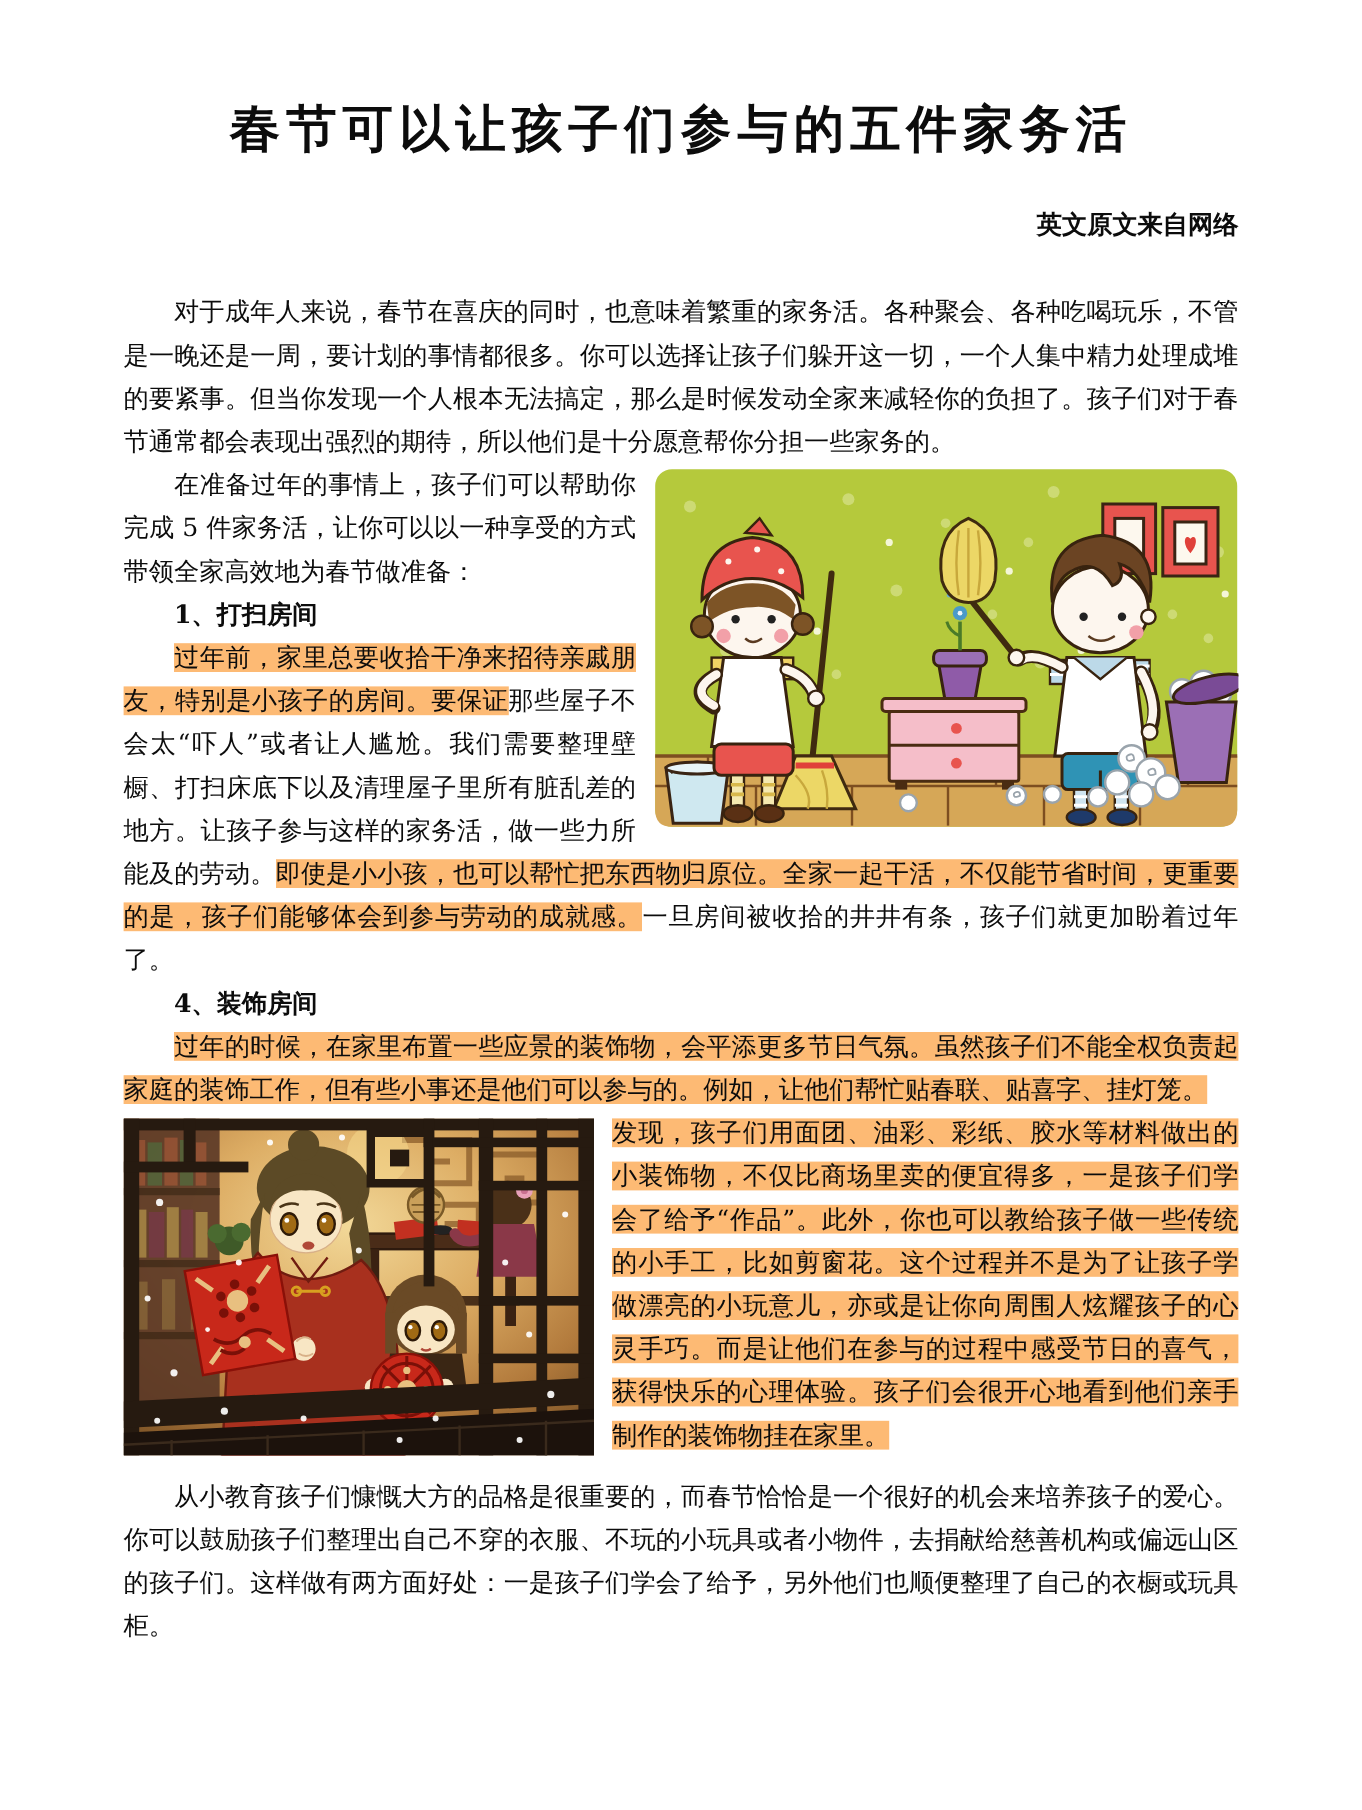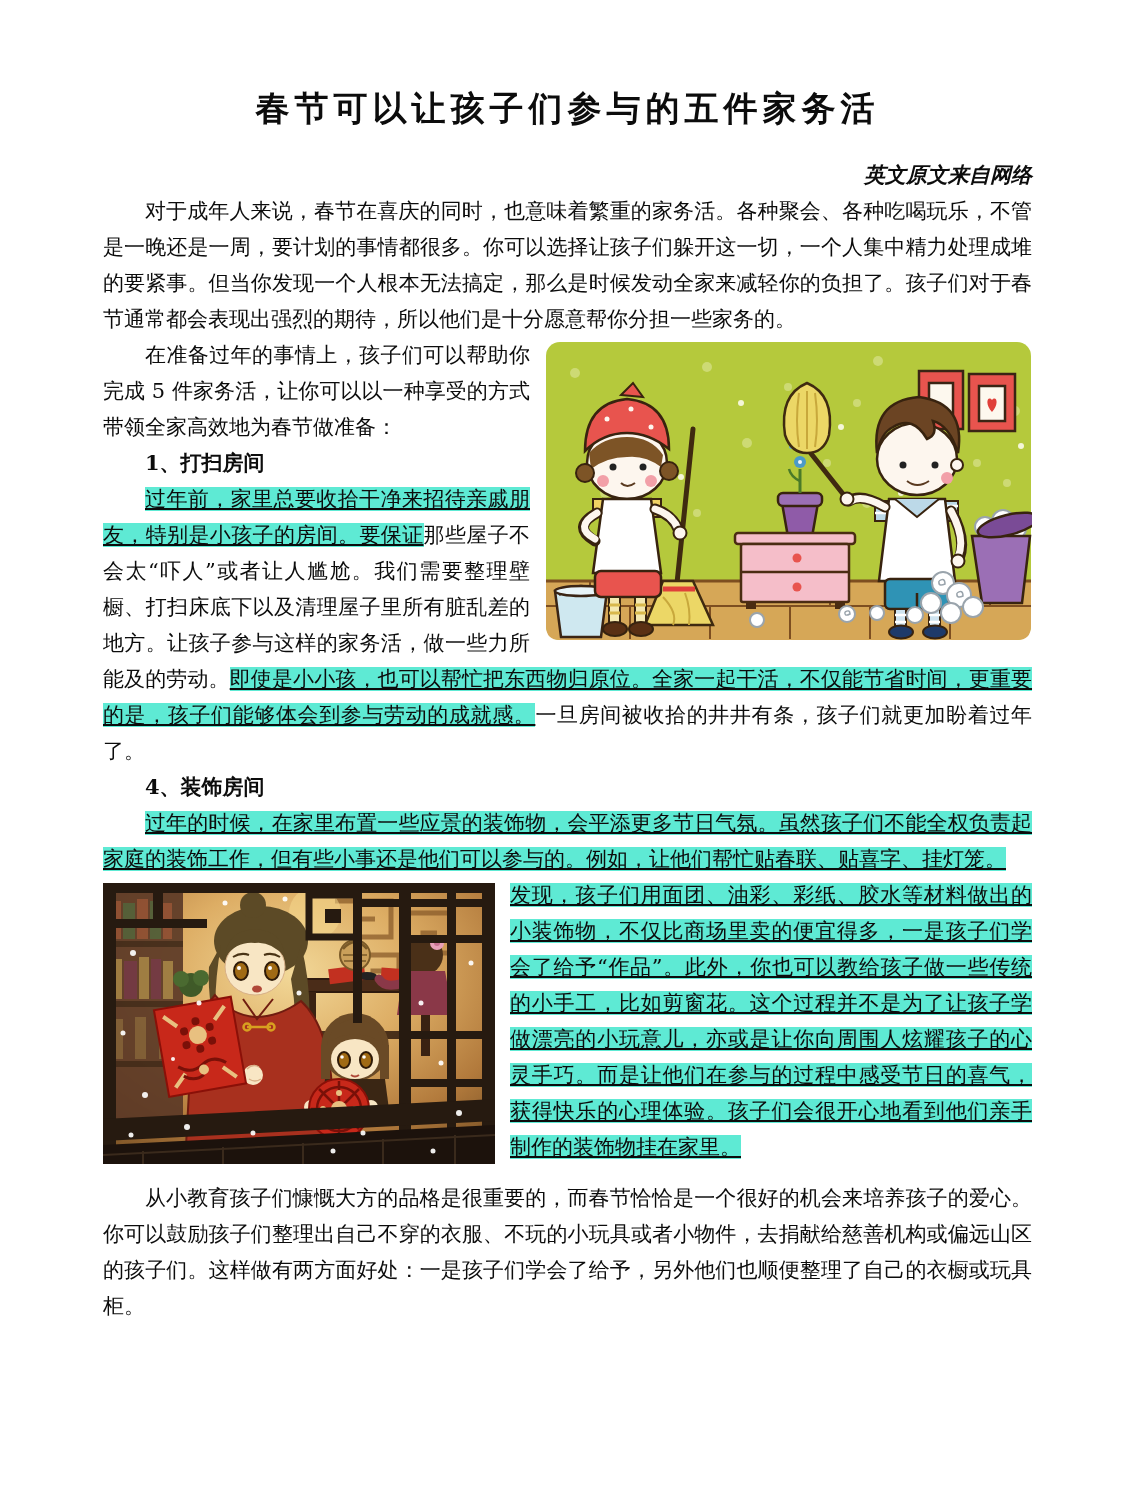--- a/index.html
+++ b/index.html
@@ -10,56 +10,55 @@
     margin: 0 auto;
     background: #ffffff;
     padding: 84px 103px 30px 103px;
     font-family: "DejaVu Serif", "Liberation Serif", serif;
     font-size: 21px;
     line-height: 36px;
     color: #0c0c0c;
   }
   .doc-title {
     margin: 0;
-    font-size: 34px;
+    font-size: 42px;
     line-height: 48px;
     font-weight: bold;
     text-align: center;
     letter-spacing: 5px;
     font-family: "DejaVu Serif", "Liberation Serif", serif;
   }
   .byline {
-    margin-top: 25px;
+    margin-top: 38px;
     text-align: right;
     font-family: "Liberation Sans", "DejaVu Sans", sans-serif;
     font-weight: bold;
     font-size: 21px;
     line-height: 36px;
-    font-style: italic;
   }
   p { margin: 0; text-align: justify; }
   .indent { text-indent: 2em; }
-  .intro { }
+  .intro { margin-top: 36px; }
   h2.sec {
     margin: 0;
     font-size: 21px;
     line-height: 36px;
     font-weight: bold;
     text-indent: 2em;
     text-align: left;
     font-family: "DejaVu Serif", "Liberation Serif", serif;
   }
   .h2-clean { margin-top: 28px; }
   .h2-deco  { clear: both; margin-top: 26px; }
   .h2-donate{ clear: both; margin-top: 40px; }
   figure { margin: 0; }
   .fig-right { float: right; width: 487px; margin: 4px 0 10px 15px; }
   .fig-left  { float: left;  width: 392px; margin: 6px 15px 16px 0; }
   .fig-right svg, .fig-left svg { display: block; }
-  .hl { background: #5eead4; text-decoration: underline; }
+  .hl { background: #fdba74; }
   .tight { letter-spacing: -1px; }
   .clearfix::after { content: ""; display: block; clear: both; }
 </style>
 </head>
 <body>
 
 <div class="page">
 
   <h1 class="doc-title">春节可以让孩子们参与的五件家务活</h1>
 

